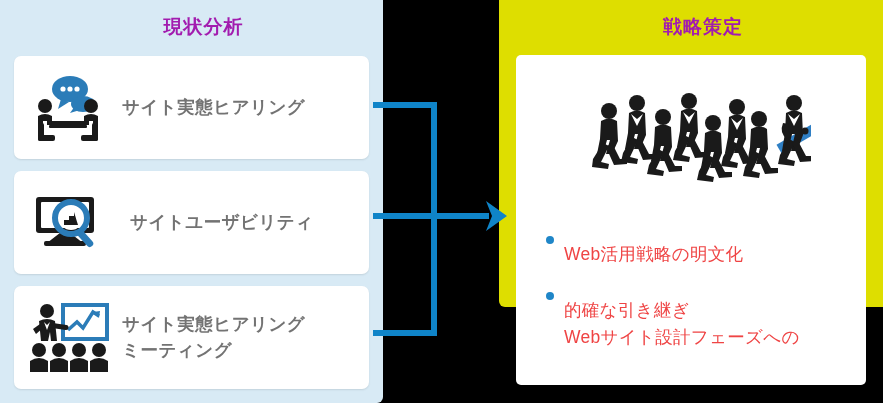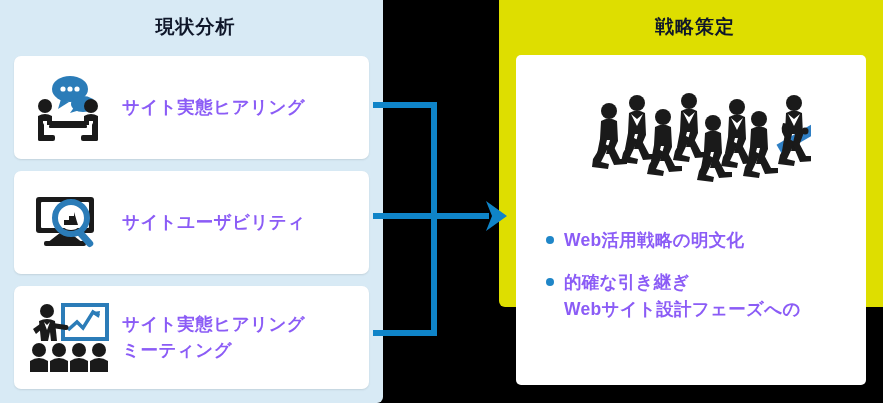--- a/index.html
+++ b/index.html
@@ -34,57 +34,57 @@
     left: 499px;
     top: 0;
     width: 384px;
     height: 307px;
     background: #dede00;
     border-radius: 0 0 0 6px;
     box-sizing: border-box;
   }
   .panel-title {
     position: absolute;
-    left: 4px;
+    left: 12px;
     top: 14px;
     width: 100%;
     text-align: center;
     font-size: 19px;
     font-weight: bold;
-    color: #0f172a;
+    color: #a21caf;
     letter-spacing: 1px;
   }
 
   
   .card {
     position: absolute;
     left: 14px;
     width: 355px;
     background: #ffffff;
     border-radius: 7px;
     box-shadow: 0 1px 2px rgba(0,0,0,0.10);
     box-sizing: border-box;
     display: flex;
     align-items: center;
   }
   .card-1 { top: 56px;  height: 103px; }
-  .card-2 { top: 171px; height: 103px; }
+  .card-2 { top: 171px; height: 103px; gap: 8px; }
   .card-3 { top: 286px; height: 103px; }
 
   .card-icon {
     width: 108px;
     flex: 0 0 108px;
     display: flex;
     align-items: center;
     justify-content: center;
   }
   .card-label {
     font-size: 17.5px;
     font-weight: bold;
-    color: #8b5cf6;
+    color: #737373;
     line-height: 1.45;
     letter-spacing: 0.5px;
   }
 
   
   .right-card {
     position: absolute;
     left: 17px;
     top: 55px;
     width: 350px;
@@ -116,24 +116,25 @@
     flex: 0 0 auto;
     width: 8px;
     height: 8px;
     border-radius: 50%;
     background: #1f86c8;
     margin-top: 9px;
     margin-right: 10px;
   }
   .bullet-text {
     font-size: 17.5px;
-    font-weight: bold;
-    color: #8b5cf6;
+    font-weight: normal;
+    color: #ef4444;
     line-height: 1.5;
     letter-spacing: 0.3px;
+    margin-top: 14px;
   }
 
   
   .connector {
     position: absolute;
     left: 0;
     top: 0;
     width: 883px;
     height: 403px;
     pointer-events: none;

